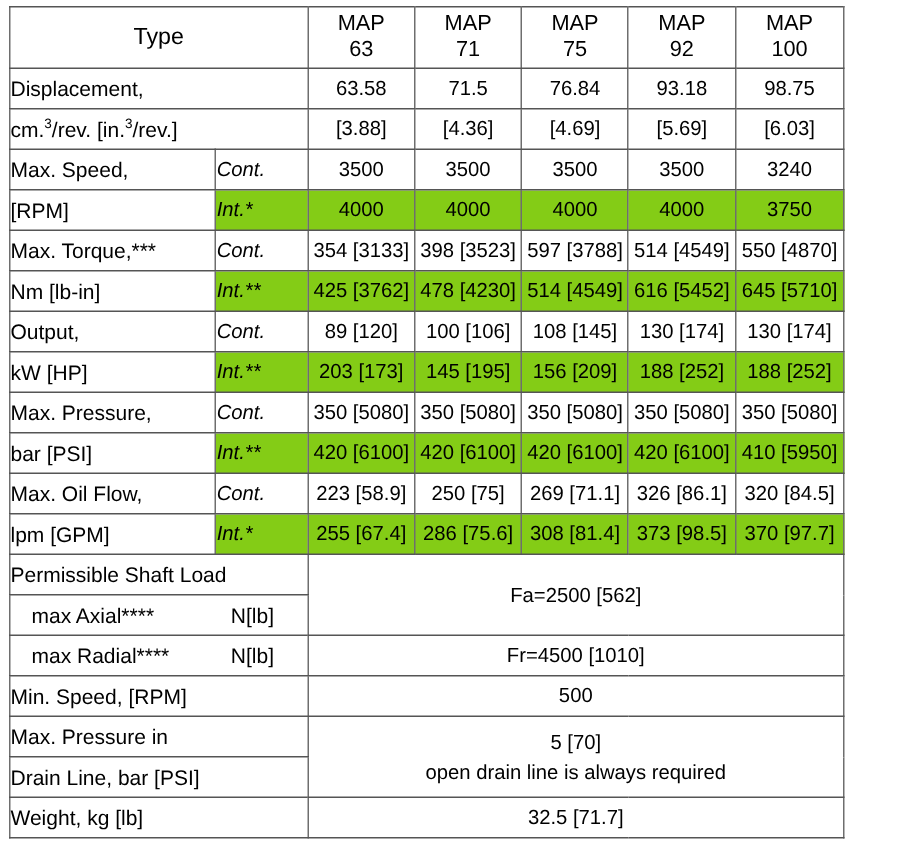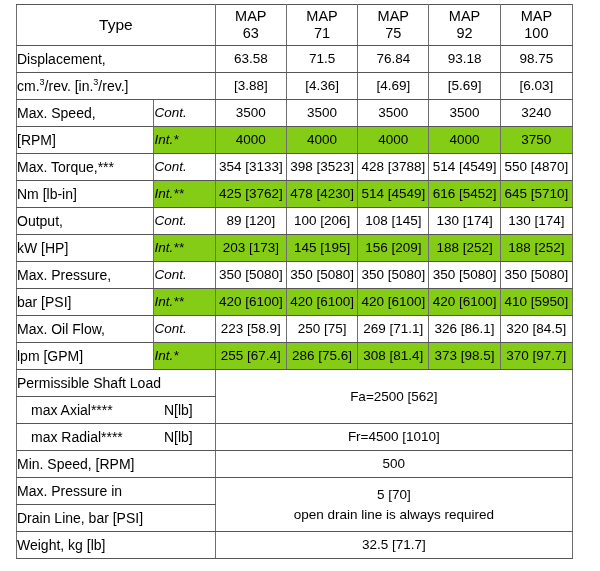--- a/index.html
+++ b/index.html
@@ -8,21 +8,21 @@
     background: #ffffff;
   }
   body {
     width: 600px;
     height: 571px;
     font-family: "Liberation Sans", sans-serif;
     overflow: hidden;
   }
   #spec-wrap {
     position: absolute;
-    left: 16px;
+    left: 6px;
     top: 4px;
     width: 557px;
   }
   table.spec {
     border-collapse: collapse;
     table-layout: fixed;
     width: 557px;
     background: #fff;
   }
   table.spec td, table.spec th {
@@ -186,39 +186,39 @@
       <td class="val nb-top shaded">4000</td>
       <td class="val nb-top shaded">4000</td>
       <td class="val nb-top shaded">3750</td>
     </tr>
 
     <tr>
       <td class="lbl nb-bottom">Max. Torque,***</td>
       <td class="sub nb-bottom">Cont.</td>
       <td class="val nb-bottom">354 [3133]</td>
       <td class="val nb-bottom">398 [3523]</td>
-      <td class="val nb-bottom">428 [3788]</td>
+      <td class="val nb-bottom">597 [3788]</td>
       <td class="val nb-bottom">514 [4549]</td>
       <td class="val nb-bottom">550 [4870]</td>
     </tr>
     <tr>
       <td class="lbl nb-top">Nm [lb-in]</td>
       <td class="sub nb-top shaded">Int.**</td>
       <td class="val nb-top shaded">425 [3762]</td>
       <td class="val nb-top shaded">478 [4230]</td>
       <td class="val nb-top shaded">514 [4549]</td>
       <td class="val nb-top shaded">616 [5452]</td>
       <td class="val nb-top shaded">645 [5710]</td>
     </tr>
 
     <tr>
       <td class="lbl nb-bottom">Output,</td>
       <td class="sub nb-bottom">Cont.</td>
       <td class="val nb-bottom">89 [120]</td>
-      <td class="val nb-bottom">100 [206]</td>
+      <td class="val nb-bottom">100 [106]</td>
       <td class="val nb-bottom">108 [145]</td>
       <td class="val nb-bottom">130 [174]</td>
       <td class="val nb-bottom">130 [174]</td>
     </tr>
     <tr>
       <td class="lbl nb-top">kW [HP]</td>
       <td class="sub nb-top shaded">Int.**</td>
       <td class="val nb-top shaded">203 [173]</td>
       <td class="val nb-top shaded">145 [195]</td>
       <td class="val nb-top shaded">156 [209]</td>

